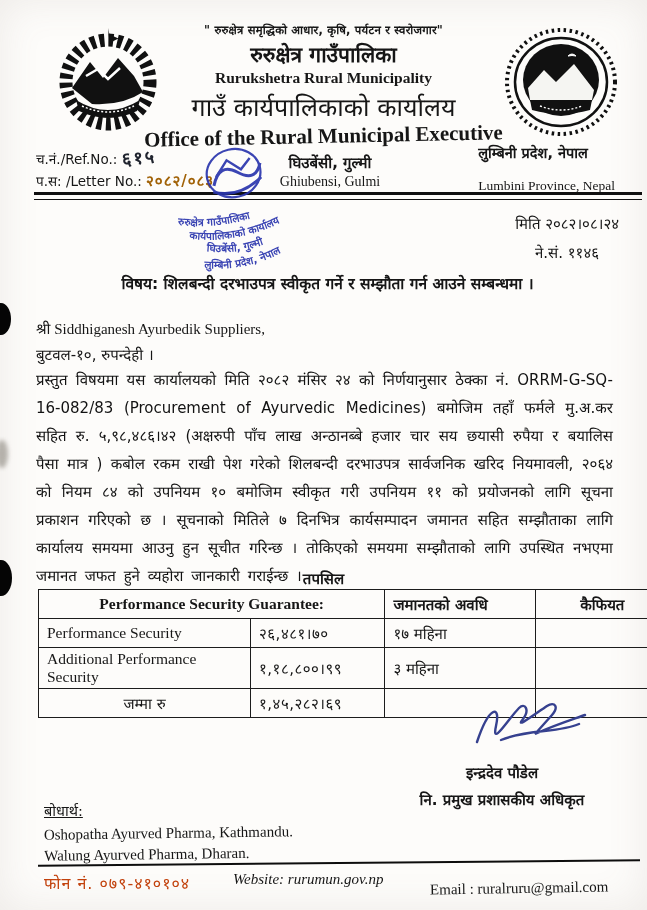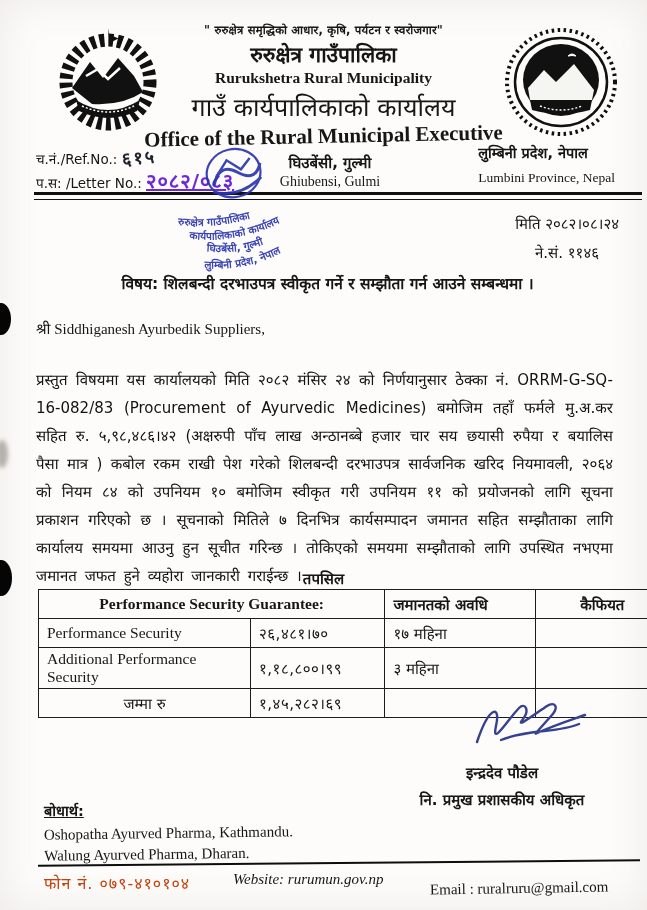--- a/index.html
+++ b/index.html
@@ -16,27 +16,27 @@
 
   
   .hdr-center{left:110px;right:110px;top:22px;text-align:center;}
   .motto{font-size:11.5px;font-weight:bold;letter-spacing:.2px;}
   .muni-np{font-size:21px;font-weight:bold;margin-top:3px;}
   .muni-en{font-size:15.5px;font-weight:bold;margin-top:1px;}
   .office-np{font-size:25px;margin-top:2px;font-weight:500;}
   .office-en{font-size:21px;font-weight:bold;margin-top:1px;transform:rotate(-1.2deg);}
   .refblock{left:36px;top:147px;font-size:13.5px;line-height:22px;}
   .refblock .hand{font-size:18px;font-weight:bold;color:#20242e;letter-spacing:2px;display:inline-block;transform:rotate(-5deg);}
-  .refblock .hand2{font-size:20px;font-weight:bold;color:#6d28d9;letter-spacing:1px;text-decoration:underline;}
+  .refblock .hand2{font-size:15px;font-weight:bold;color:#a16207;letter-spacing:1px;}
   .placeblock{left:240px;top:152px;width:180px;text-align:center;}
   .place-np{font-size:15px;font-weight:bold;}
   .place-en{font-size:14px;margin-top:2px;}
   .provblock{right:32px;top:142px;text-align:left;}
   .prov-np{font-size:14.5px;font-weight:bold;}
-  .prov-en{font-size:13.5px;margin-top:8px;}
+  .prov-en{font-size:13.5px;margin-top:16px;}
   .rule{left:34px;right:5px;top:192px;height:4px;border-top:3px solid #101010;border-bottom:1.6px solid #101010;}
 
   
   .stamp{left:168px;top:143px;width:158px;height:132px;opacity:.92;}
   .stamp svg{transform:rotate(-13deg);}
 
   .dateblock{right:28px;top:210px;text-align:right;font-size:15px;line-height:29px;}
   .dateblock .ns{margin-right:20px;}
 
   .subject{left:0;right:0;top:272px;text-align:center;font-size:15.5px;font-weight:bold;padding-left:8px;}
@@ -53,21 +53,21 @@
   table.sec td,table.sec th{border:1.6px solid #1c1c1c;font-size:15px;padding:2px 8px;height:24px;vertical-align:middle;}
   table.sec .eng{font-family:"Liberation Serif","DejaVu Sans",serif;font-size:15.5px;}
   table.sec th{font-weight:bold;}
   .amount{letter-spacing:.5px;}
 
   .sigblock{right:30px;top:698px;width:230px;text-align:center;}
   .signame{font-size:15px;font-weight:bold;margin-top:2px;}
   .sigtitle{font-size:15px;font-weight:bold;margin-top:7px;}
 
   .ccblock{left:44px;top:800px;font-size:15px;}
-  .cclabel{font-weight:bold;text-decoration:underline;font-size:14.5px;}
+  .cclabel{font-weight:normal;text-decoration:underline;font-size:14.5px;}
   .ccitems{font-family:"Liberation Serif","DejaVu Sans",serif;line-height:21px;margin-top:3px;transform:rotate(-.8deg);}
 
   .footrule{left:38px;right:7px;top:862px;height:0;border-top:2.6px solid #0d0d0d;transform:rotate(-.5deg);}
   .foot-phone{left:44px;top:872px;font-size:16px;font-weight:500;letter-spacing:1px;color:#c2410c;}
   .foot-web{left:233px;top:871px;font-size:15px;font-family:"Liberation Serif","DejaVu Sans",serif;font-style:italic;}
   .foot-mail{left:430px;top:880px;font-size:15px;font-family:"Liberation Serif","DejaVu Sans",serif;transform:rotate(-1deg);}
 
   .hole{position:absolute;background:#050505;border-radius:50%;}
   .smudge{position:absolute;background:#9a968e;border-radius:50%;filter:blur(2px);opacity:.7;}
 </style>
@@ -155,20 +155,21 @@
 
   <div class="abs dateblock">
     <div>मिति २०८२।०८।२४</div>
     <div class="ns">ने.सं. ११४६</div>
   </div>
 
   <div class="abs subject">विषय: शिलबन्दी दरभाउपत्र स्वीकृत गर्ने र सम्झौता गर्न आउने सम्बन्धमा ।</div>
 
   <div class="abs addr">
     <div class="l1">श्री Siddhiganesh Ayurbedik Suppliers,</div>
+    <div>बुटवल-१०, रुपन्देही ।</div>
   </div>
 
   <div class="abs bodytext">प्रस्तुत विषयमा यस कार्यालयको मिति २०८२ मंसिर २४ को निर्णयानुसार ठेक्का नं. ORRM-G-SQ-16-082/83 (Procurement of Ayurvedic Medicines) बमोजिम तहाँ फर्मले मु.अ.कर सहित रु. ५,९८,४८६।४२ (अक्षरुपी पाँच लाख अन्ठानब्बे हजार चार सय छयासी रुपैया र बयालिस पैसा मात्र ) कबोल रकम राखी पेश गरेको शिलबन्दी दरभाउपत्र सार्वजनिक खरिद नियमावली, २०६४ को नियम ८४ को उपनियम १० बमोजिम स्वीकृत गरी उपनियम ११ को प्रयोजनको लागि सूचना प्रकाशन गरिएको छ । सूचनाको मितिले ७ दिनभित्र कार्यसम्पादन जमानत सहित सम्झौताका लागि कार्यालय समयमा आउनु हुन सूचीत गरिन्छ । तोकिएको समयमा सम्झौताको लागि उपस्थित नभएमा जमानत जफत हुने व्यहोरा जानकारी गराईन्छ ।</div>
 
   <div class="abs tapasil">तपसिल</div>
 
   <table class="sec">
     <colgroup>
         <col style="width:33.6%">
         <col style="width:21.3%">

